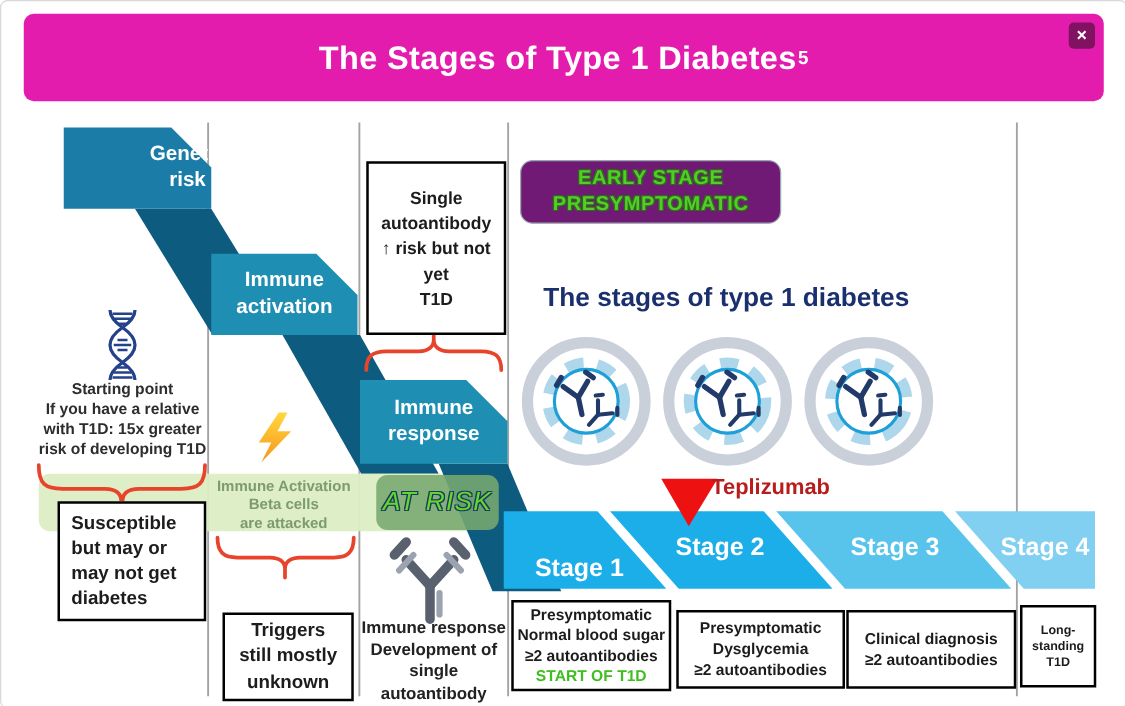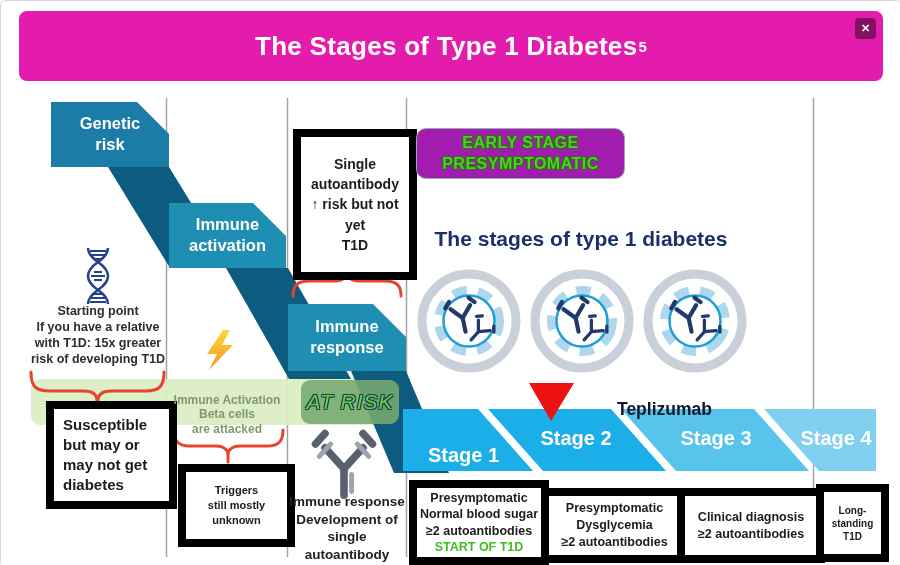--- a/index.html
+++ b/index.html
@@ -14,41 +14,41 @@
   .banner-title{position:absolute;left:0;top:0;width:100%;height:100%;display:flex;align-items:center;
     justify-content:center;color:#fff;font-size:26px;font-weight:bold;letter-spacing:.3px;}
   .banner-title sup{font-size:15px;margin-left:1px;}
   .close-btn{position:absolute;right:7px;top:7px;width:21px;height:21px;background:#801261;border-radius:4px;
     color:#fff;font-size:11px;font-weight:bold;display:flex;align-items:center;justify-content:center;cursor:pointer;}
 
   
   .steplab{color:#fff;font-weight:bold;font-size:16.5px;line-height:1.28;text-align:center;}
 
   
-  .redbox{border:8px solid #000000;background:#fff;color:#1c1c1c;font-weight:bold;
+  .redbox{border:2px solid #000000;background:#fff;color:#1c1c1c;font-weight:bold;
     display:flex;flex-direction:column;justify-content:center;text-align:center;z-index:2;position:absolute;}
   .redbox .hl{color:#3fbf1f;}
 
   .plain{color:#2d2d2d;font-weight:bold;text-align:center;}
 
   .bandtxt{color:#7e9a70;font-weight:bold;font-size:12px;line-height:1.2;text-align:center;}
 
   .outline-green{font-weight:bold;color:#54cd28;
     text-shadow:-1px -1px 0 #2c6e1a,1px -1px 0 #2c6e1a,-1px 1px 0 #2c6e1a,1px 1px 0 #2c6e1a;}
-  .pill{left:415px;top:127px;width:207px;height:49px;background:#a21caf;border:1.5px solid #9aa8b0;
+  .pill{left:415px;top:127px;width:207px;height:49px;background:#701a75;border:1.5px solid #9aa8b0;
     border-radius:10px;display:flex;flex-direction:column;align-items:center;justify-content:center;z-index:2;}
   .pill .ln{font-size:16px;line-height:1.3;letter-spacing:.5px;}
 
   .atrisk{left:300px;top:386px;width:98px;height:30px;display:flex;align-items:center;justify-content:center;
     font-style:italic;font-size:21px;letter-spacing:1px;color:#62d72c;
     text-shadow:-1px -1px 0 #1c3c5e,1px -1px 0 #1c3c5e,-1px 1px 0 #1c3c5e,1px 1px 0 #1c3c5e;font-weight:normal;}
 
   .heading{left:430px;top:226px;width:300px;text-align:center;color:#1a2f6d;font-weight:bold;font-size:21px;}
 
-  .teplizumab{left:616px;top:378px;color:#0f172a;font-weight:bold;font-size:17.5px;margin-top:20px;}
+  .teplizumab{left:568px;top:378px;color:#b91c1c;font-weight:bold;font-size:17.5px;}
 
   .stagelab{color:#fff;font-weight:bold;font-size:20px;text-align:center;height:26px;top:426px;}
 
   .ln{display:block;}
 </style>
 </head>
 <body>
 
 <div class="stage-wrap">
 
@@ -171,21 +171,21 @@
   <div class="abs banner">
     <div class="banner-title">
       <span>The Stages of Type 1 Diabetes</span>
         <sup>5</sup>
     </div>
     <div class="close-btn">
       <span>✕</span>
     </div>
   </div>
 
-  <div class="txt steplab" style="left:50px;top:112px;width:118px;">
+  <div class="txt steplab" style="left:50px;top:112px;width:118px;padding-left:40px;">
     <span class="ln">Genetic</span>
     <span class="ln">risk</span>
   </div>
   <div class="txt steplab" style="left:168px;top:213px;width:117px;">
     <span class="ln">Immune</span>
     <span class="ln">activation</span>
   </div>
   <div class="txt steplab" style="left:287px;top:315px;width:118px;">
     <span class="ln">Immune</span>
     <span class="ln">response</span>
@@ -198,27 +198,27 @@
     <span class="ln">risk of developing T1D</span>
   </div>
 
   <div class="redbox" style="left:45px;top:400px;width:106px;height:92px;font-size:15px;line-height:1.35;text-align:left;padding-left:9px;">
     <span class="ln">Susceptible</span>
     <span class="ln">but may or</span>
     <span class="ln">may not get</span>
     <span class="ln">diabetes</span>
   </div>
 
-  <div class="txt bandtxt" style="left:166px;top:392px;width:120px;">
+  <div class="txt bandtxt" style="left:166px;top:381px;width:120px;">
     <span class="ln">Immune Activation</span>
     <span class="ln">Beta cells</span>
     <span class="ln">are attacked</span>
   </div>
 
-  <div class="redbox" style="left:177px;top:463px;width:101px;height:67px;font-size:11px;line-height:1.35;">
+  <div class="redbox" style="left:177px;top:489px;width:101px;height:67px;font-size:15px;line-height:1.35;">
     <span class="ln">Triggers</span>
     <span class="ln">still mostly</span>
     <span class="ln">unknown</span>
   </div>
 
   <div class="redbox" style="left:292px;top:128px;width:108px;height:135px;font-size:14px;line-height:1.45;">
     <span class="ln">Single</span>
     <span class="ln">autoantibody</span>
     <span class="ln">↑ risk but not</span>
     <span class="ln">yet</span>

